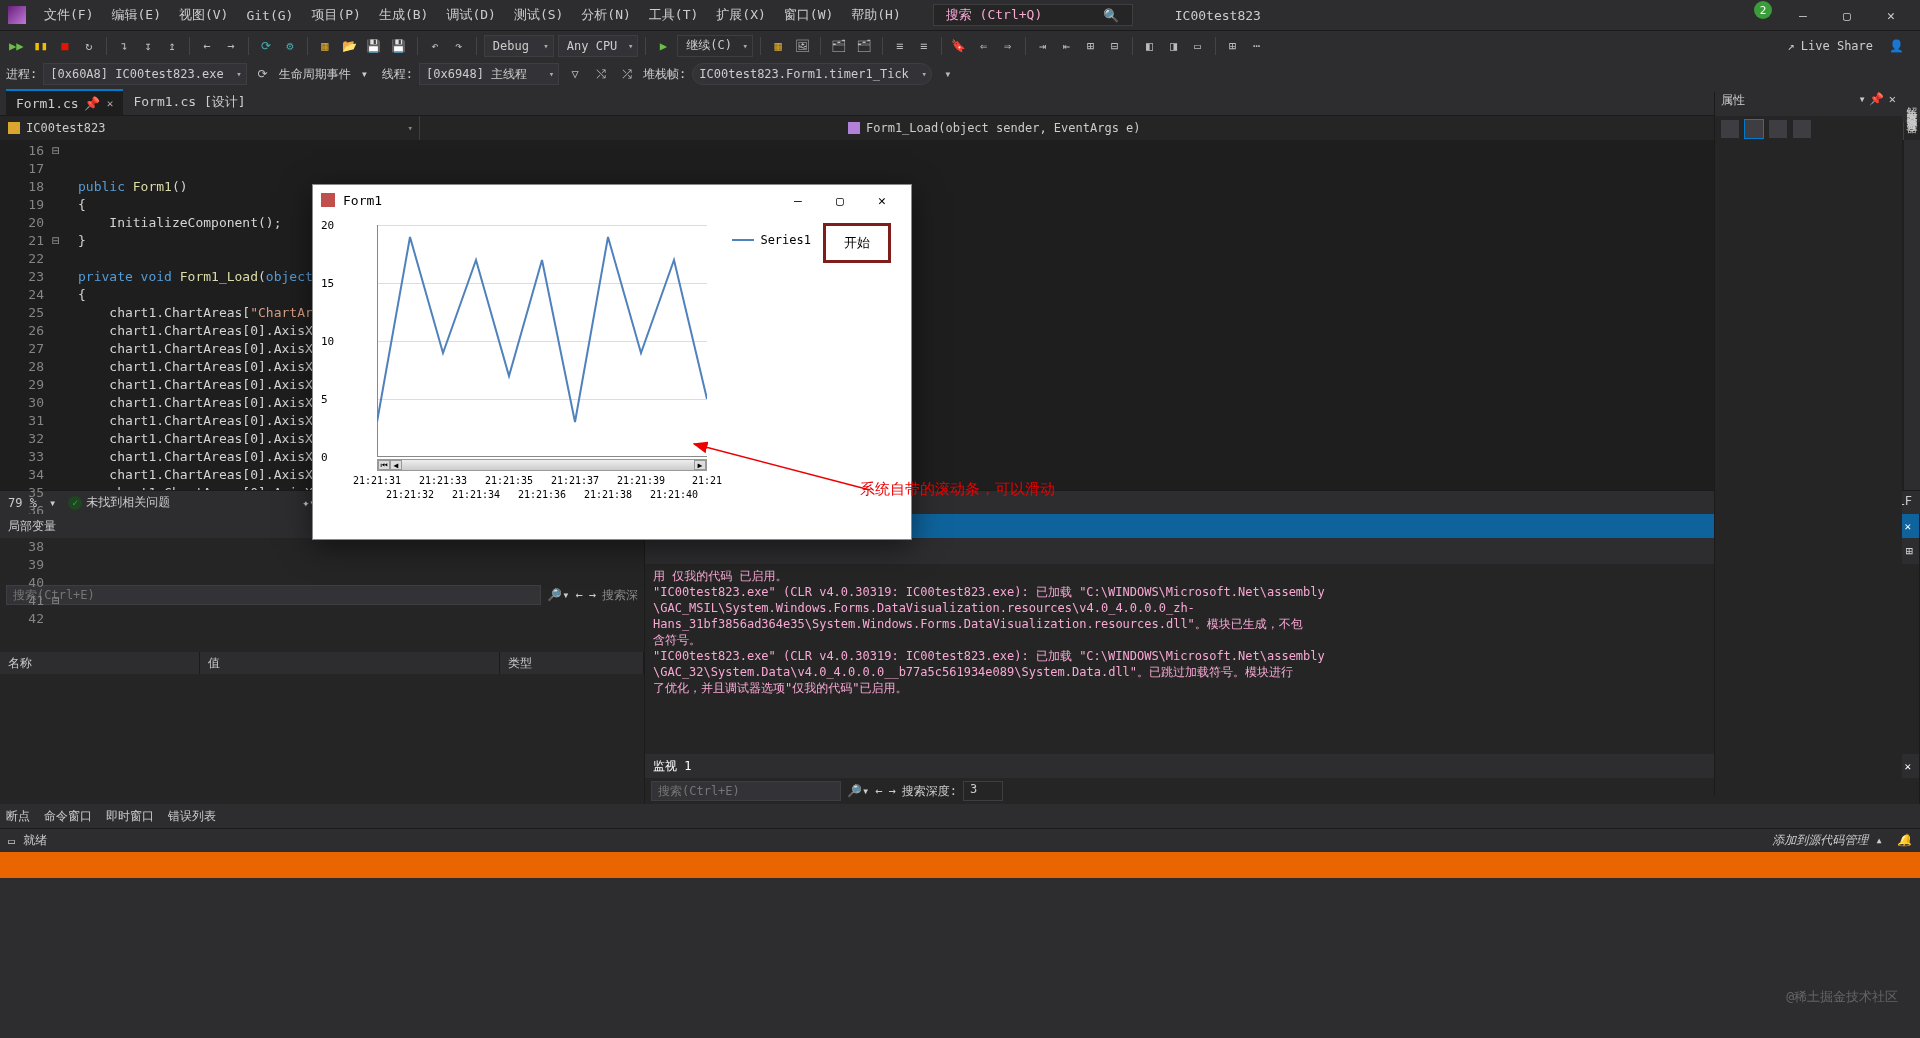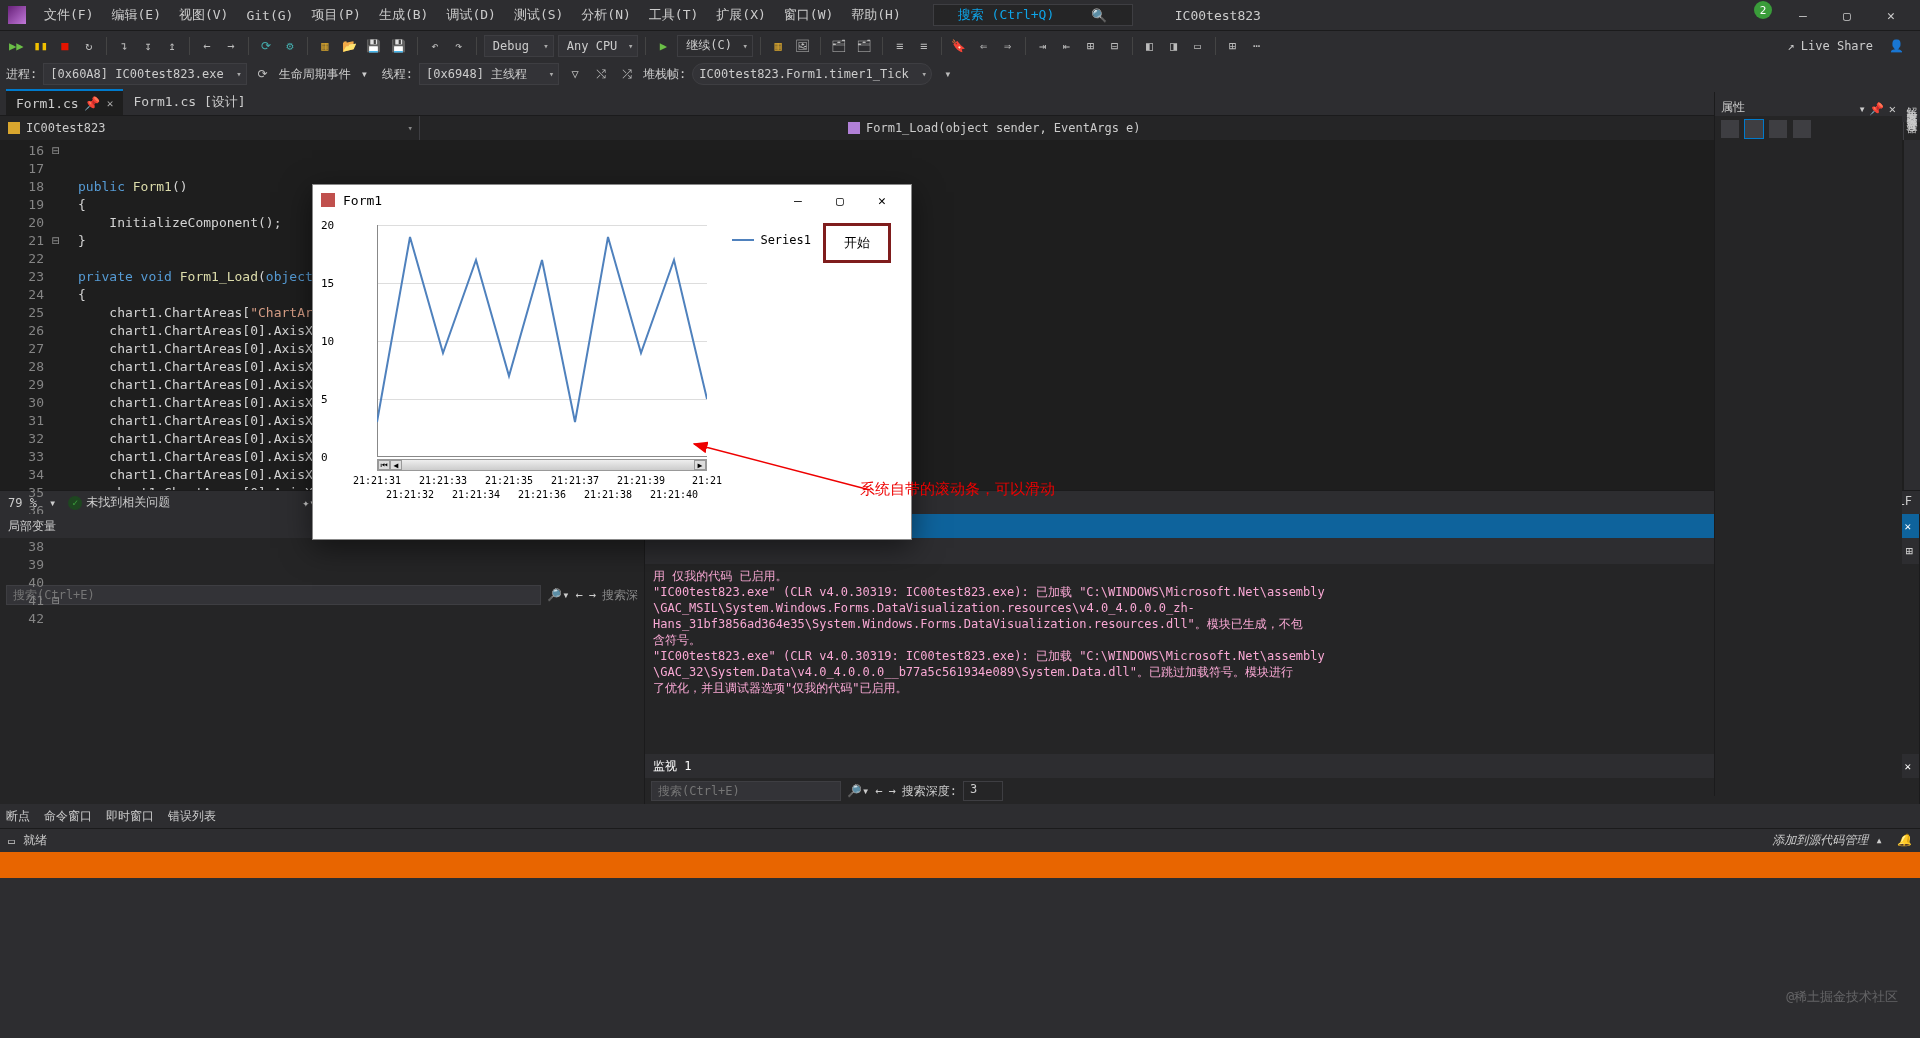--- a/index.html
+++ b/index.html
@@ -2,21 +2,21 @@
 <html><head>
 <meta charset="utf-8">
 <style>
 * { margin:0; padding:0; box-sizing:border-box; font-family:"Microsoft YaHei",Consolas,monospace; }
 body { background:#2d2d30; color:#ccc; width:1920px; height:1038px; overflow:hidden; font-size:12px; position:relative; }
 
 
 .menubar { height:30px; background:#2d2d30; display:flex; align-items:center; padding:0 8px; gap:6px; font-size:13px;}
 .menubar .logo { width:18px; height:18px; background:linear-gradient(135deg,#68217a,#c179d9); margin-right:6px;}
 .menubar .m { padding:3px 6px; cursor:default;}
-.menubar .search { margin-left:20px; width:200px; height:22px; background:#252526; border:1px solid #3e3e42; display:flex; align-items:center; padding:0 24px; color:#0ea5e9;}
+.menubar .search { margin-left:20px; width:200px; height:22px; background:#252526; border:1px solid #3e3e42; display:flex; align-items:center; padding:0 12px; color:#f9a8d4;}
 .menubar .search .sicon { margin-left:auto; }
 .menubar .proj { margin-left:18px; padding:3px 18px; color:#ccc;}
 .menubar .wbtns { margin-left:auto; display:flex; gap:2px;}
 .menubar .wbtn { width:42px; height:28px; display:flex; align-items:center; justify-content:center; color:#ccc;}
 .menubar .badge { width:18px;height:18px;border-radius:50%;background:#3a9c3a;color:#fff;font-size:11px;display:flex;align-items:center;justify-content:center;margin-right:8px;}
 
 
 .toolbar { height:30px; background:#2d2d30; border-top:1px solid #1b1b1c; display:flex; align-items:center; padding:0 6px; gap:4px; font-size:12px;}
 .tbtn { min-width:20px; height:22px; display:flex; align-items:center; justify-content:center; padding:0 3px; color:#bbb;}
 .tsep { width:1px; height:18px; background:#444; margin:0 3px;}
@@ -69,21 +69,21 @@
 .pan .hd .pins{ margin-left:auto; display:flex; gap:4px; font-size:11px;}
 .pan .srch{ height:26px; display:flex; align-items:center; padding:0 6px; gap:6px; background:#252526;}
 .pan .srch input{ flex:1; height:20px; background:#333337; border:1px solid #3e3e42; color:#ccc; padding:0 6px; font-size:12px;}
 .pan .cols{ height:22px; display:flex; background:#2d2d30; font-size:12px;}
 .pan .cols div{ padding:3px 8px; border-right:1px solid #1b1b1c;}
 .pan .body{ flex:1; overflow:hidden; font-family:Consolas,monospace; font-size:12px; padding:4px 8px; line-height:16px; color:#f9a8d4;}
 .pan.blue .hd{ background:#0e639c; color:#fff;}
 
 
 .propcol{ position:absolute; top:92px; right:18px; width:188px; bottom:242px; background:#252526; border-left:1px solid #1b1b1c;}
-.propcol .hd{ height:24px; background:#2d2d30; display:flex; align-items:flex-end; padding:0 6px; gap:8px;}
+.propcol .hd{ height:24px; background:#2d2d30; display:flex; align-items:flex-start; padding:0 6px; gap:8px;}
 .propcol .hd .pins{ margin-left:auto; display:flex; gap:4px;}
 .propcol .tb{ height:26px; display:flex; align-items:center; gap:6px; padding:0 6px;}
 .propcol .ic{ width:18px;height:18px; background:#3e3e42;}
 
 
 .vside{ position:absolute; right:0; top:92px; width:18px; background:#2d2d30; writing-mode:vertical-rl; text-orientation:upright; font-size:11px; padding:6px 2px; letter-spacing:2px;}
 
 
 .btabs{ height:24px; background:#2d2d30; display:flex; align-items:center; padding:0 6px; gap:14px; font-size:12px;}
 .status1{ height:24px; background:#2d2d30; border-top:1px solid #1b1b1c; display:flex; align-items:center; padding:0 8px; gap:8px; color:#ccc;}
@@ -321,20 +321,25 @@
   <div class="pan" style="width:645px;gap:44px;">
     <div class="hd">
         <span>局部变量</span>
       </div>
     <div class="srch">
       <input placeholder="搜索(Ctrl+E)" style="">
       <span>🔎▾</span>
       <span>←</span>
       <span>→</span>
       <span style="color:#888;">搜索深</span>
+    </div>
+    <div class="cols">
+      <div style="width:200px;">名称</div>
+      <div style="width:300px;">值</div>
+      <div style="flex:1;">类型</div>
     </div>
     <div class="body"></div>
   </div>
 
   <div class="pan blue" style="flex:1;">
     <div class="hd">
         <span style="flex:1"></span>
       <span class="pins">
           <span>▾</span>
       <span>📌</span>

